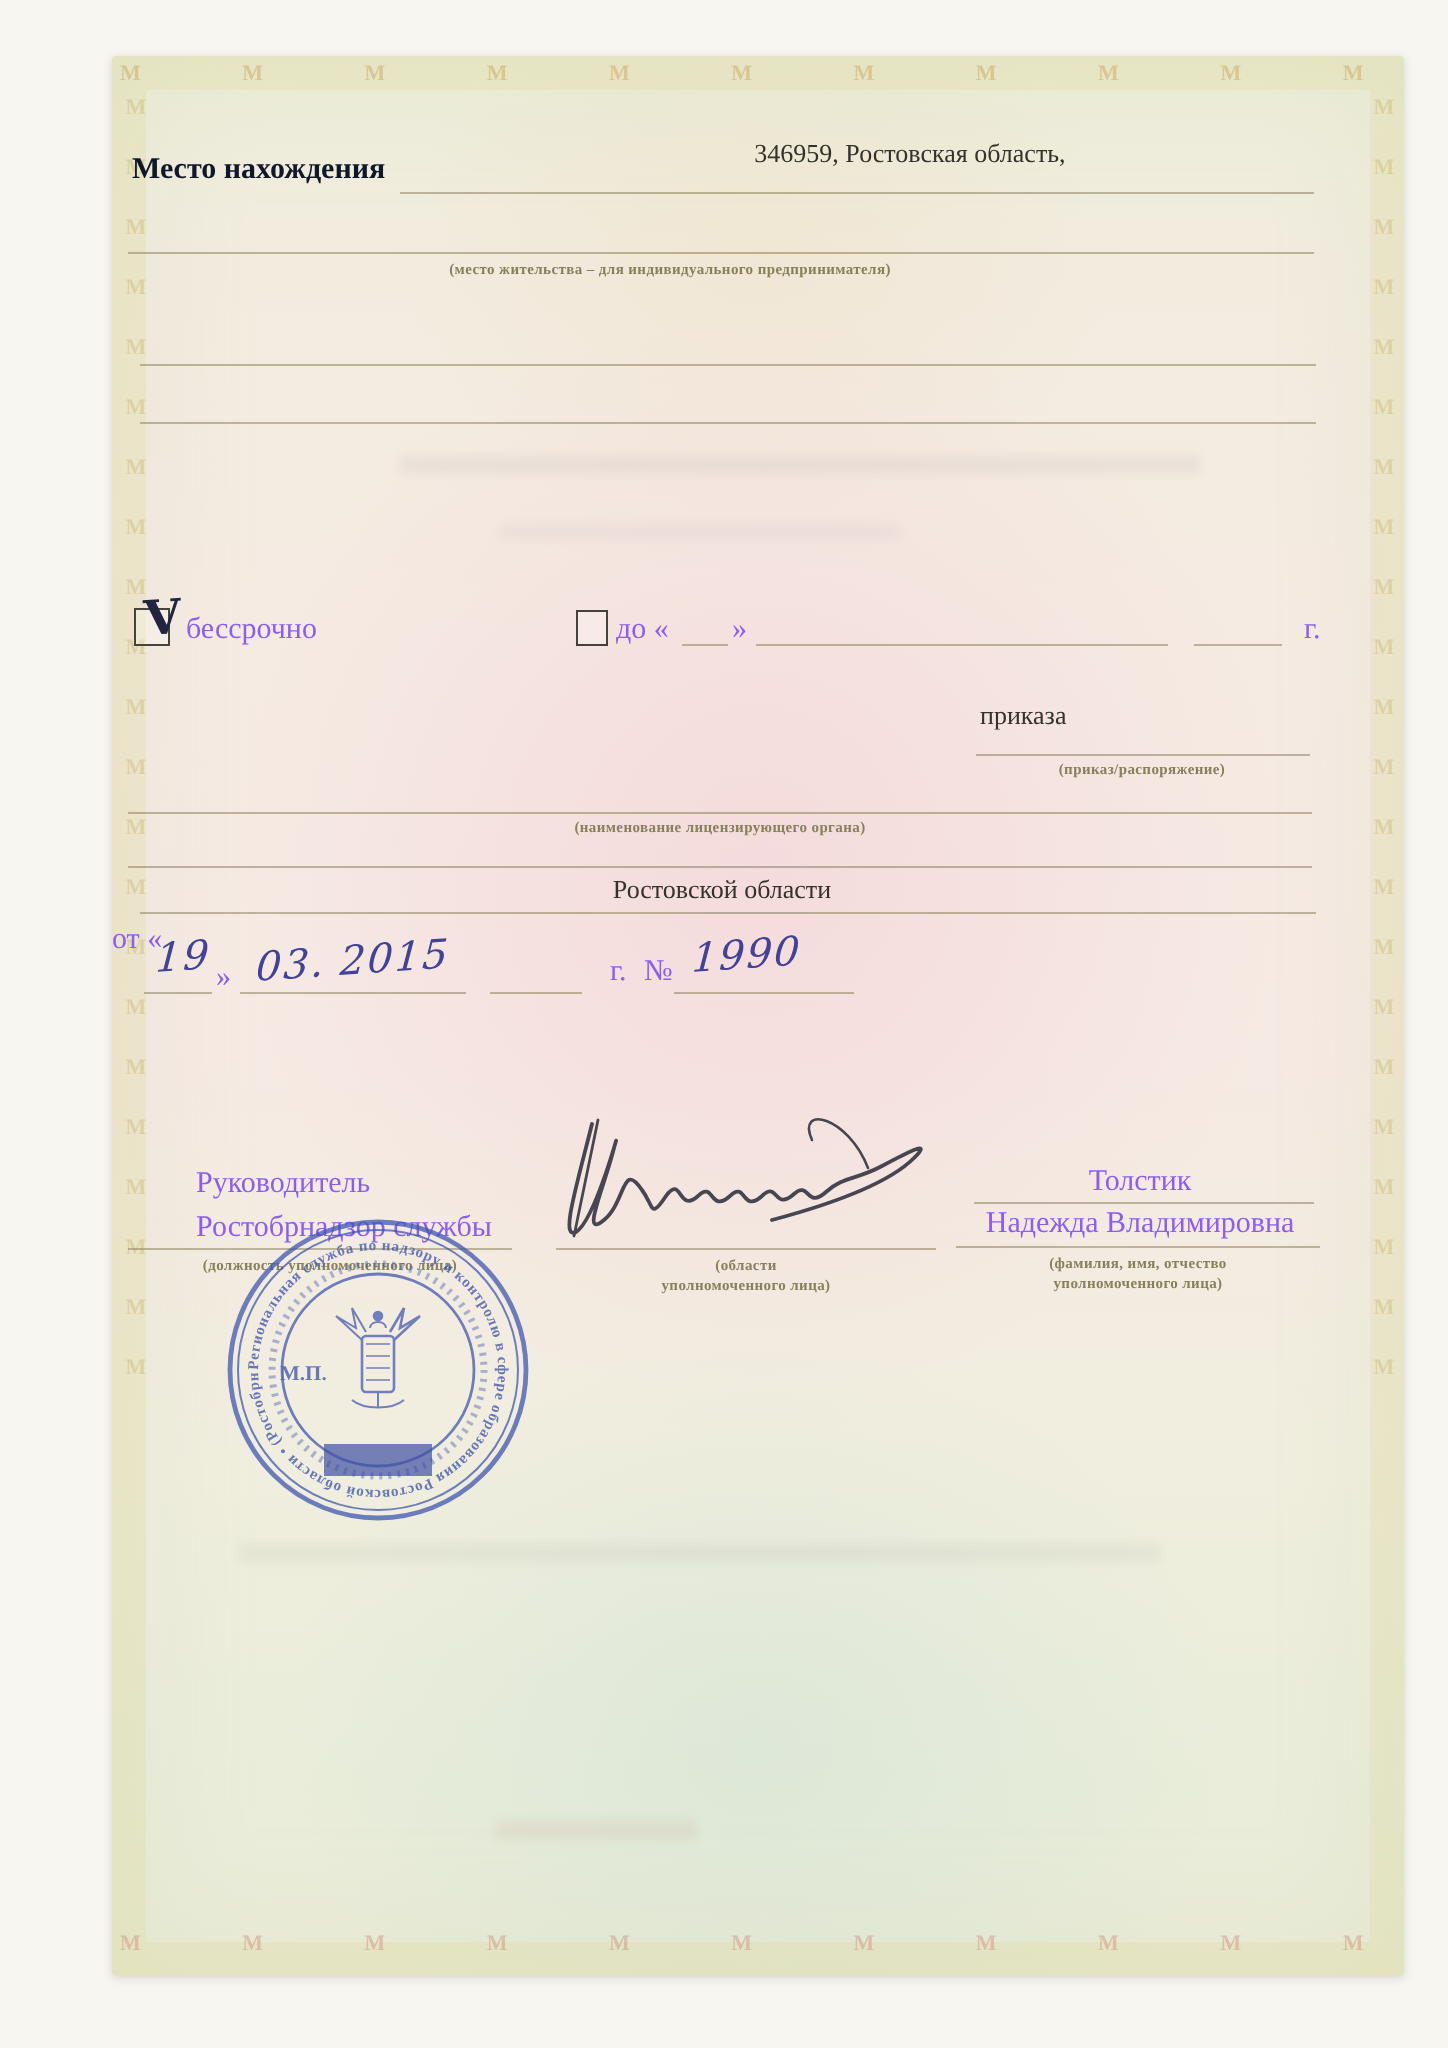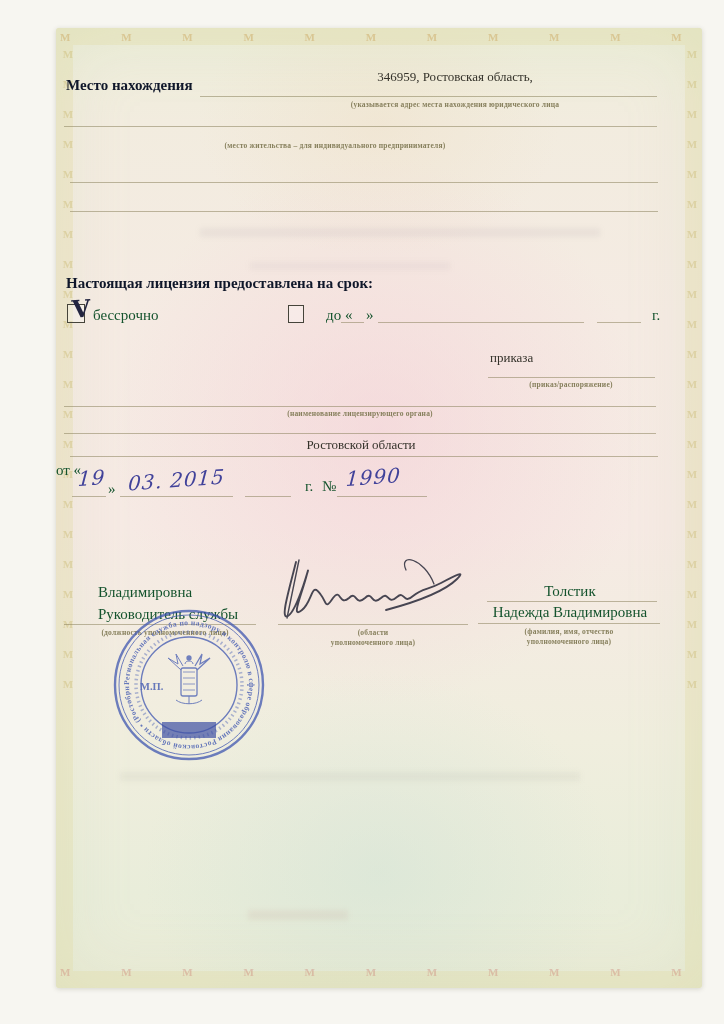--- a/index.html
+++ b/index.html
@@ -25,21 +25,21 @@
   .edge { position:absolute; overflow:hidden; font:700 11px "Liberation Serif", serif; pointer-events:none; white-space:nowrap; }
   .edge-top { left:60px; top:31px; width:638px; height:15px; letter-spacing:24px; color:rgba(202,162,88,0.45); }
   .edge-top::before { content:"М М М М М М М М М М М М М М М М М М М М"; }
   .edge-bottom { left:60px; top:966px; width:638px; height:16px; letter-spacing:24px; color:rgba(205,130,118,0.40); }
   .edge-bottom::before { content:"М М М М М М М М М М М М М М М М М М М М"; }
   .edge-left, .edge-right { writing-mode:vertical-rl; text-orientation:upright; letter-spacing:18px; width:14px; top:48px; height:915px; color:rgba(196,176,92,0.35); }
   .edge-left { left:60px; }
   .edge-right { left:684px; }
   .edge-left::before, .edge-right::before { content:"ММММММММММММММММММММММ"; }
 
-  .t { position:absolute; color:#14532d; font-size:15px; line-height:1.15; }
+  .t { position:absolute; color:#8b5cf6; font-size:15px; line-height:1.15; }
   .bold { font-weight:700; color:#0f172a; }
   .val { color:#34322a; font-size:13px; }
   .cap { position:absolute; font-size:7.5px; font-weight:700; color:#87805d; letter-spacing:0.2px; text-align:center; line-height:1.35; }
   .line { position:absolute; border-bottom:1px solid rgba(140,132,95,0.55); height:1px; }
   .center { text-align:center; }
 
   .checkbox { position:absolute; border:1.6px solid #45443a; background:rgba(255,255,255,0.25); }
   .checkmark {
     position:absolute; font-size:24px; font-weight:700; color:#232540;
     transform:rotate(-4deg); font-family:"DejaVu Serif", serif;
@@ -64,32 +64,30 @@
   <div class="edge edge-right"></div>
 
   <div class="ghost" style="left:200px;top:228px;width:400px;height:9px;background:rgba(150,135,150,0.10);"></div>
   <div class="ghost" style="left:250px;top:262px;width:200px;height:8px;background:rgba(150,135,150,0.08);"></div>
   <div class="ghost" style="left:120px;top:772px;width:460px;height:9px;background:rgba(145,140,130,0.09);"></div>
   <div class="ghost" style="left:248px;top:910px;width:100px;height:10px;background:rgba(190,125,120,0.10);"></div>
 
   <div class="t bold" style="left:66px;top:77px;">Место нахождения</div>
   <div class="t val center" style="left:300px;top:70px;width:310px;">346959, Ростовская область,</div>
   <div class="line" style="left:200px;top:96px;width:457px;"></div>
-  <div class="cap" style="left:290px;top:100px;width:330px;">(указывается адрес места нахождения юридического лица</div>
   <div class="line" style="left:64px;top:126px;width:593px;"></div>
-  <div class="cap" style="left:170px;top:141px;width:330px;">(место жительства – для индивидуального предпринимателя)</div>
+  <div class="cap" style="left:170px;top:130px;width:330px;">(место жительства – для индивидуального предпринимателя)</div>
   <div class="line" style="left:70px;top:182px;width:588px;"></div>
   <div class="line" style="left:70px;top:211px;width:588px;"></div>
 
-  <div class="t bold" style="left:66px;top:275px;">Настоящая лицензия предоставлена на срок:</div>
   <div class="checkbox" style="left:67px;top:304px;width:18px;height:19px;"></div>
   <div class="checkmark" style="left:72px;top:294px;">V</div>
   <div class="t" style="left:93px;top:307px;">бессрочно</div>
   <div class="checkbox" style="left:288px;top:305px;width:16px;height:18px;border-width:1.3px;"></div>
-  <div class="t" style="left:326px;top:307px;">до «</div>
+  <div class="t" style="left:308px;top:307px;">до «</div>
   <div class="line" style="left:341px;top:322px;width:23px;"></div>
   <div class="t" style="left:366px;top:307px;">»</div>
   <div class="line" style="left:378px;top:322px;width:206px;"></div>
   <div class="line" style="left:597px;top:322px;width:44px;"></div>
   <div class="t" style="left:652px;top:307px;">г.</div>
 
   <div class="t val" style="left:490px;top:351px;">приказа</div>
   <div class="line" style="left:488px;top:377px;width:167px;"></div>
   <div class="cap" style="left:486px;top:380px;width:170px;">(приказ/распоряжение)</div>
   <div class="line" style="left:64px;top:406px;width:592px;"></div>
@@ -104,22 +102,22 @@
   <div class="t" style="left:108px;top:481px;">»</div>
   <div class="hand" style="left:128px;top:468px;">03. 2015</div>
   <div class="line" style="left:120px;top:496px;width:113px;"></div>
   <div class="line" style="left:245px;top:496px;width:46px;"></div>
   <div class="t" style="left:305px;top:478px;">г.</div>
   <div class="t" style="left:322px;top:478px;">№</div>
   <div class="hand" style="left:346px;top:465px;">1990</div>
   <div class="line" style="left:337px;top:496px;width:90px;"></div>
 
 
-  <div class="t" style="left:98px;top:584px;">Владимировна</div>
-  <div class="t" style="left:98px;top:606px;">Руководитель службы</div>
+  <div class="t" style="left:98px;top:584px;">Руководитель</div>
+  <div class="t" style="left:98px;top:606px;">Ростобрнадзор службы</div>
   <div class="line" style="left:64px;top:624px;width:192px;"></div>
   <div class="cap" style="left:80px;top:628px;width:170px;">(должность уполномоченного лица)</div>
 
   <svg class="signature-svg" viewBox="0 0 222 80">
     <g fill="none" stroke="#30303f" stroke-width="1.9" stroke-linecap="round" opacity="0.88">
       <path d="M30,12 C22,44 14,70 22,66 C32,60 46,6 41,24 C36,44 24,70 36,60 C47,51 45,30 55,45 C61,53 59,60 67,48 C75,37 73,57 83,48 C91,40 89,57 99,48 C107,40 105,57 115,48 C123,40 121,56 131,47 C139,40 137,55 147,46 C156,38 162,40 175,33 C190,25 200,20 191,29 C178,42 150,52 120,60"></path>
       <path d="M33,10 L21,68" stroke-width="1.4"></path>
       <path d="M168,34 C158,8 132,2 140,20" stroke-width="1.3"></path>
     </g>
   </svg>

